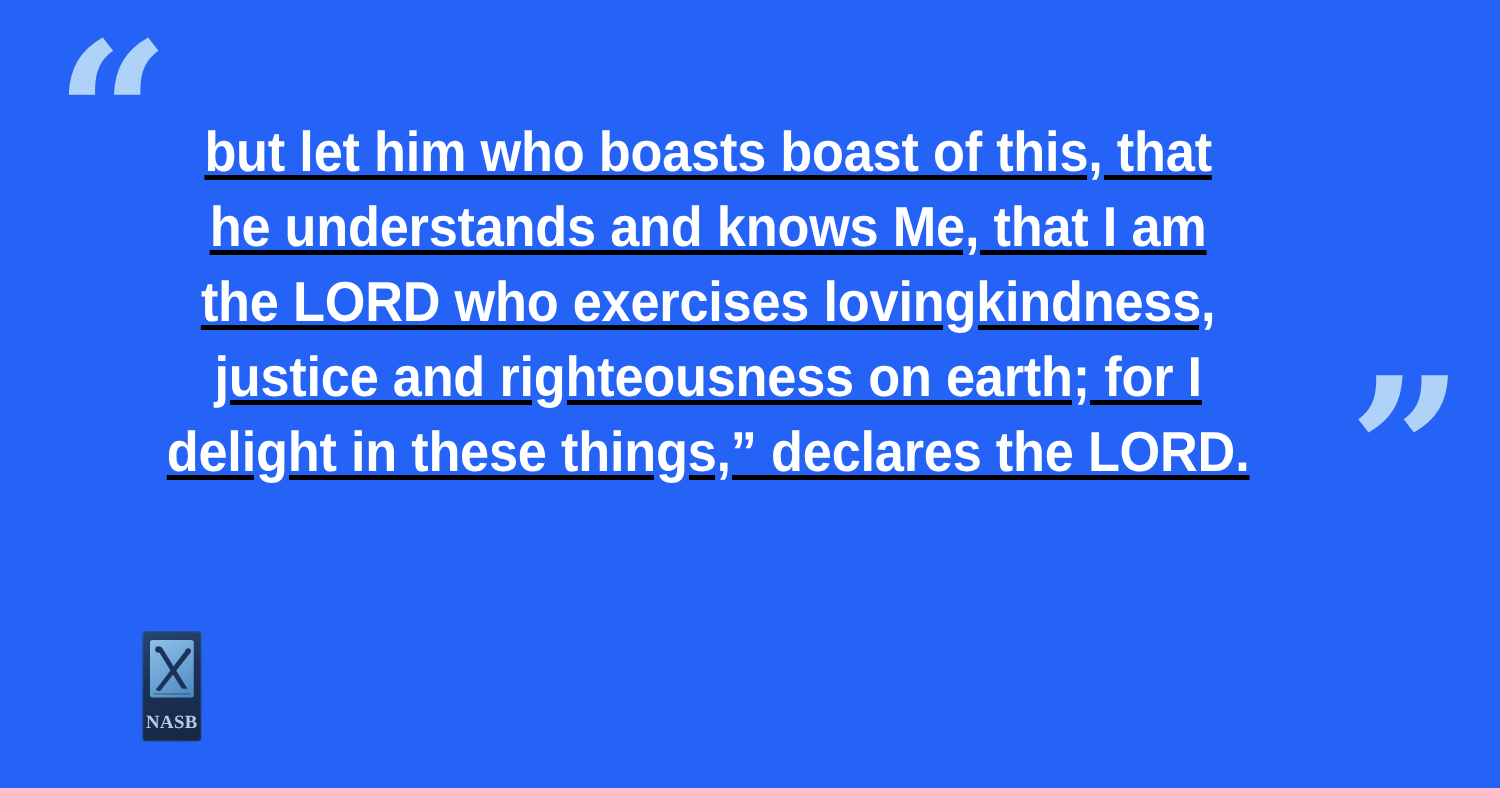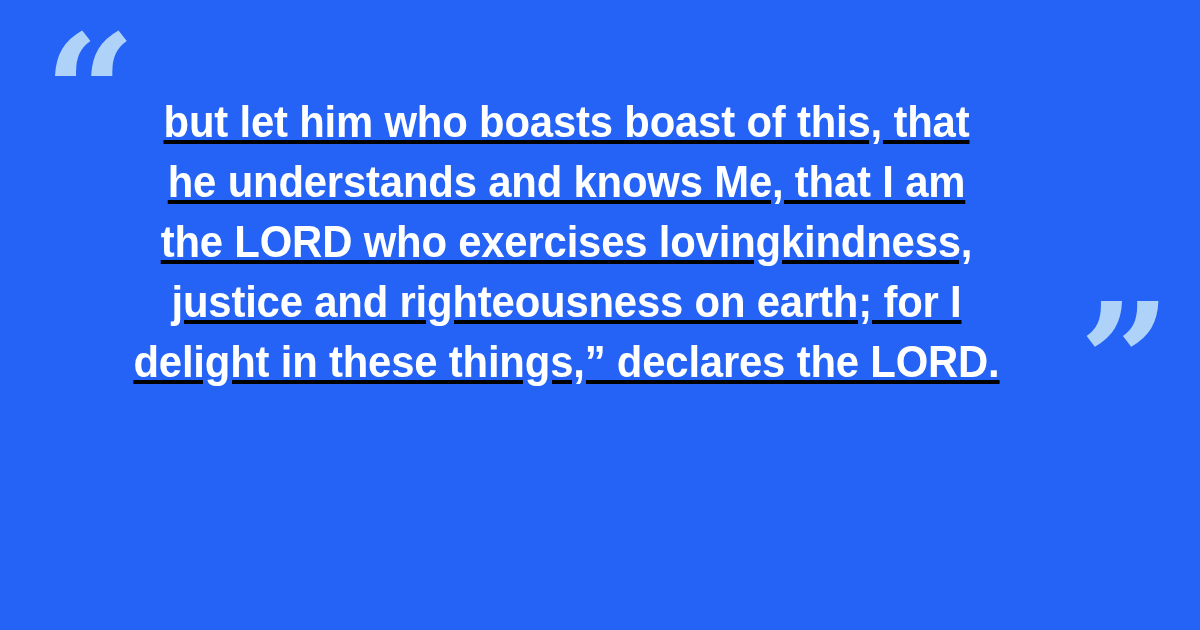--- a/index.html
+++ b/index.html
@@ -162,17 +162,31 @@
     <span class="quote-line">he understands and knows Me, that I am</span>
     <span class="quote-line">the LORD who exercises lovingkindness,</span>
     <span class="quote-line">justice and righteousness on earth; for I</span>
     <span class="quote-line">delight in these things,” declares the LORD.</span>
   </div>
 
   <span id="quote-close" class="quote-mark">”</span>
 
   <div id="attribution">
 
+    <div id="nasb-logo">
+      <div id="nasb-logo-emblem">
+        <svg width="35" height="46" viewBox="0 0 35 46" aria-hidden="true">
+          <g fill="#1b3358">
+            <path d="M5 6 L9.5 6 L30 39 L25.5 39 Z"></path>
+            <path d="M29.5 7 L32 10.5 L8 41 L4.5 40 Z"></path>
+            <circle cx="6.8" cy="7.6" r="2.6"></circle>
+            <circle cx="30.6" cy="8.8" r="2.2"></circle>
+          </g>
+          <path d="M3 43 L32 43" stroke="#1b3358" stroke-width="1.4" fill="none" opacity="0.35"></path>
+        </svg>
+      </div>
+      <div id="nasb-logo-wordmark">NASB</div>
+    </div>
 
 
   </div>
 
 </div>
 
 </body></html>

